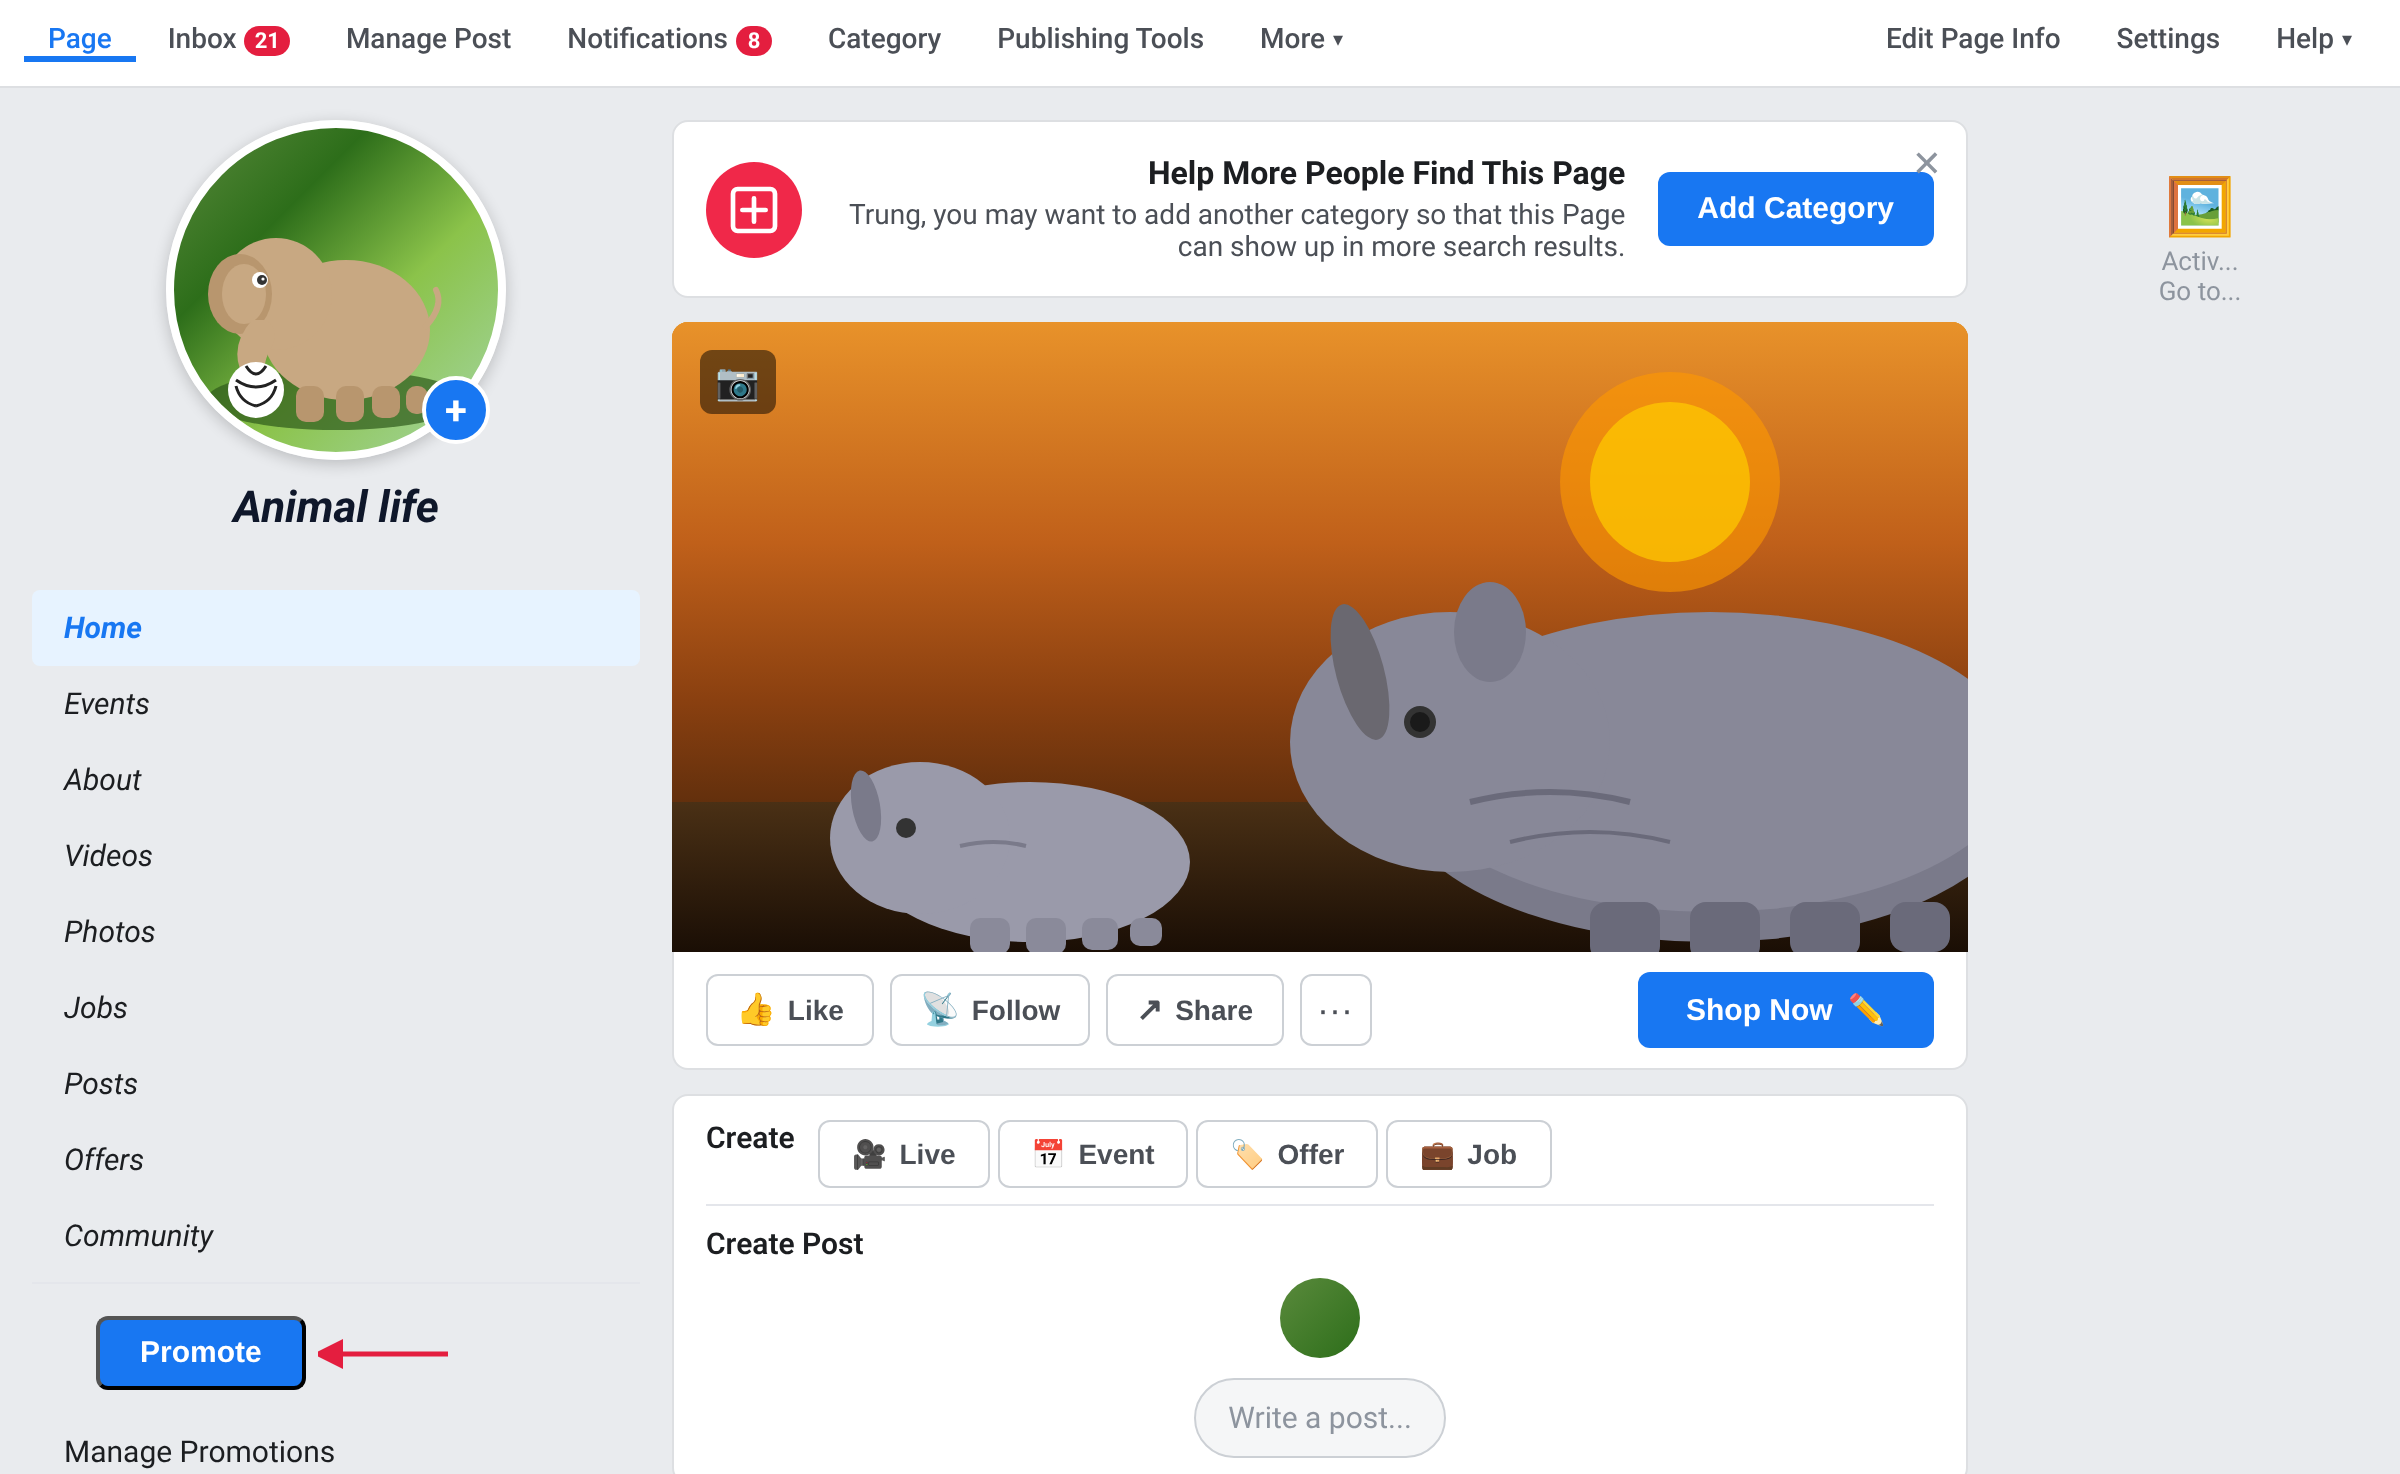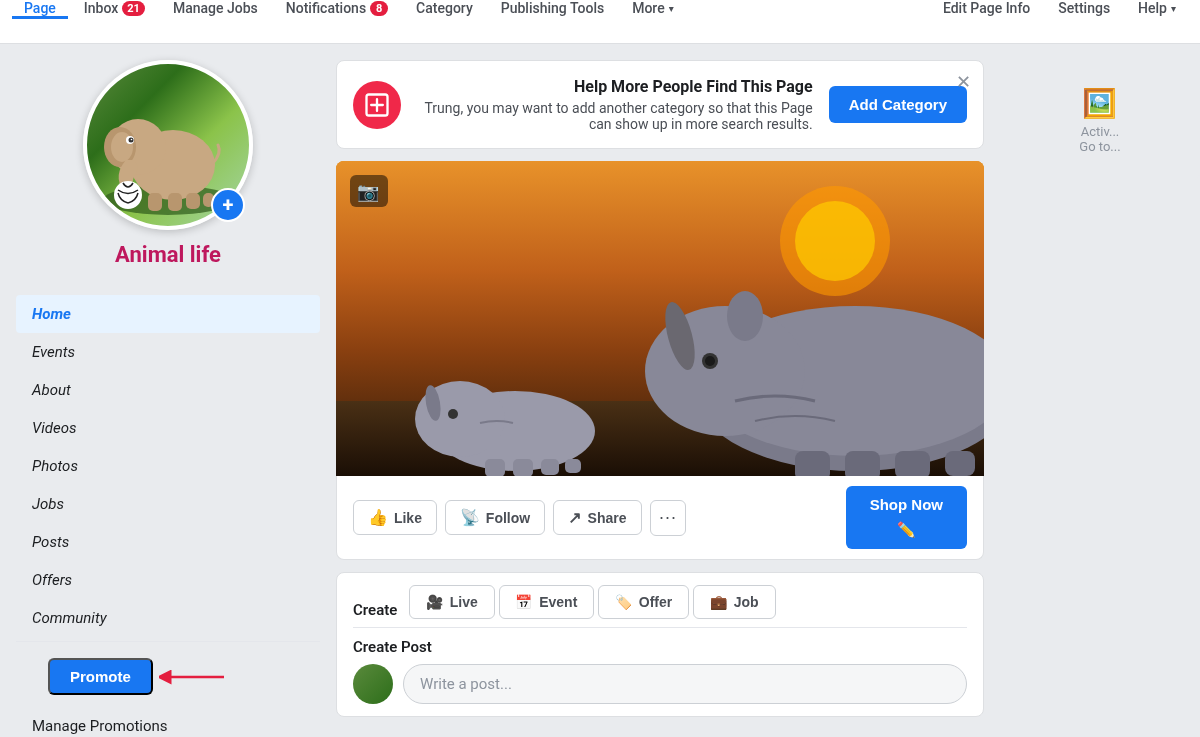--- a/index.html
+++ b/index.html
@@ -3,21 +3,21 @@
   <meta charset="utf-8">
   <style>
     * { box-sizing: border-box; margin: 0; padding: 0; }
     body { font-family: -apple-system, BlinkMacSystemFont, 'Segoe UI', Roboto, Helvetica, Arial, sans-serif; background: #e9ebee; font-size: 14px; color: #1c1e21; }
 
     
     .top-nav {
       background: #fff;
       border-bottom: 1px solid #dddfe2;
       display: flex;
-      align-items: flex-start;
+      align-items: center;
       height: 44px;
       padding: 0 12px;
       position: sticky;
       top: 0;
       z-index: 100;
     }
     .top-nav-left {
       display: flex;
       align-items: stretch;
       gap: 4px;
@@ -111,23 +111,24 @@
       justify-content: center;
       color: #fff;
       font-size: 20px;
       font-weight: bold;
       cursor: pointer;
       border: 2px solid #fff;
     }
     .page-name {
       font-size: 22px;
       font-weight: bold;
-      color: #be185d;
+      color: #0f172a;
       margin-bottom: 8px;
       text-align: center;
+      font-style: italic;
     }
     .sidebar-nav {
       width: 100%;
       margin-top: 4px;
     }
     .sidebar-nav-item {
       display: block;
       width: 100%;
       padding: 10px 16px;
       font-size: 15px;
@@ -303,34 +304,33 @@
       color: #fff;
       border: none;
       border-radius: 6px;
       padding: 10px 24px;
       font-size: 15px;
       font-weight: 600;
       cursor: pointer;
       display: flex;
       align-items: center;
       gap: 8px;
-      flex-direction: column;
     }
 
     
     .create-row {
       background: #fff;
       border: 1px solid #dddfe2;
       border-radius: 8px;
       padding: 12px 16px;
       margin-bottom: 12px;
     }
     .create-row-buttons {
       display: flex;
-      align-items: flex-end;
+      align-items: flex-start;
       gap: 4px;
       padding-bottom: 8px;
       border-bottom: 1px solid #e4e6eb;
       margin-bottom: 10px;
     }
     .create-label {
       font-size: 15px;
       font-weight: 600;
       color: #1c1e21;
       margin-right: 8px;
@@ -345,20 +345,21 @@
       border-radius: 6px;
       font-size: 14px;
       font-weight: 600;
       color: #4b4f56;
       cursor: pointer;
     }
     .create-post-area {
       display: flex;
       align-items: center;
       gap: 10px;
+      flex-direction: column;
     }
     .post-label {
       font-size: 15px;
       font-weight: 600;
       color: #1c1e21;
       margin-bottom: 8px;
     }
     .post-avatar {
       width: 40px;
       height: 40px;
@@ -407,21 +408,21 @@
 </head>
 <body>
 
 <nav class="top-nav">
   <div class="top-nav-left">
     <div class="nav-item active">Page</div>
     <div class="nav-item">
       <span>Inbox</span>
       <span class="nav-badge">21</span>
     </div>
-    <div class="nav-item">Manage Jobs</div>
+    <div class="nav-item">Manage Post</div>
     <div class="nav-item">
       <span>Notifications</span>
       <span class="nav-badge">8</span>
     </div>
     <div class="nav-item">Category</div>
     <div class="nav-item">Publishing Tools</div>
     <div class="nav-item">
       <span>More</span>
       <span class="nav-dropdown-arrow">▾</span>
     </div>

